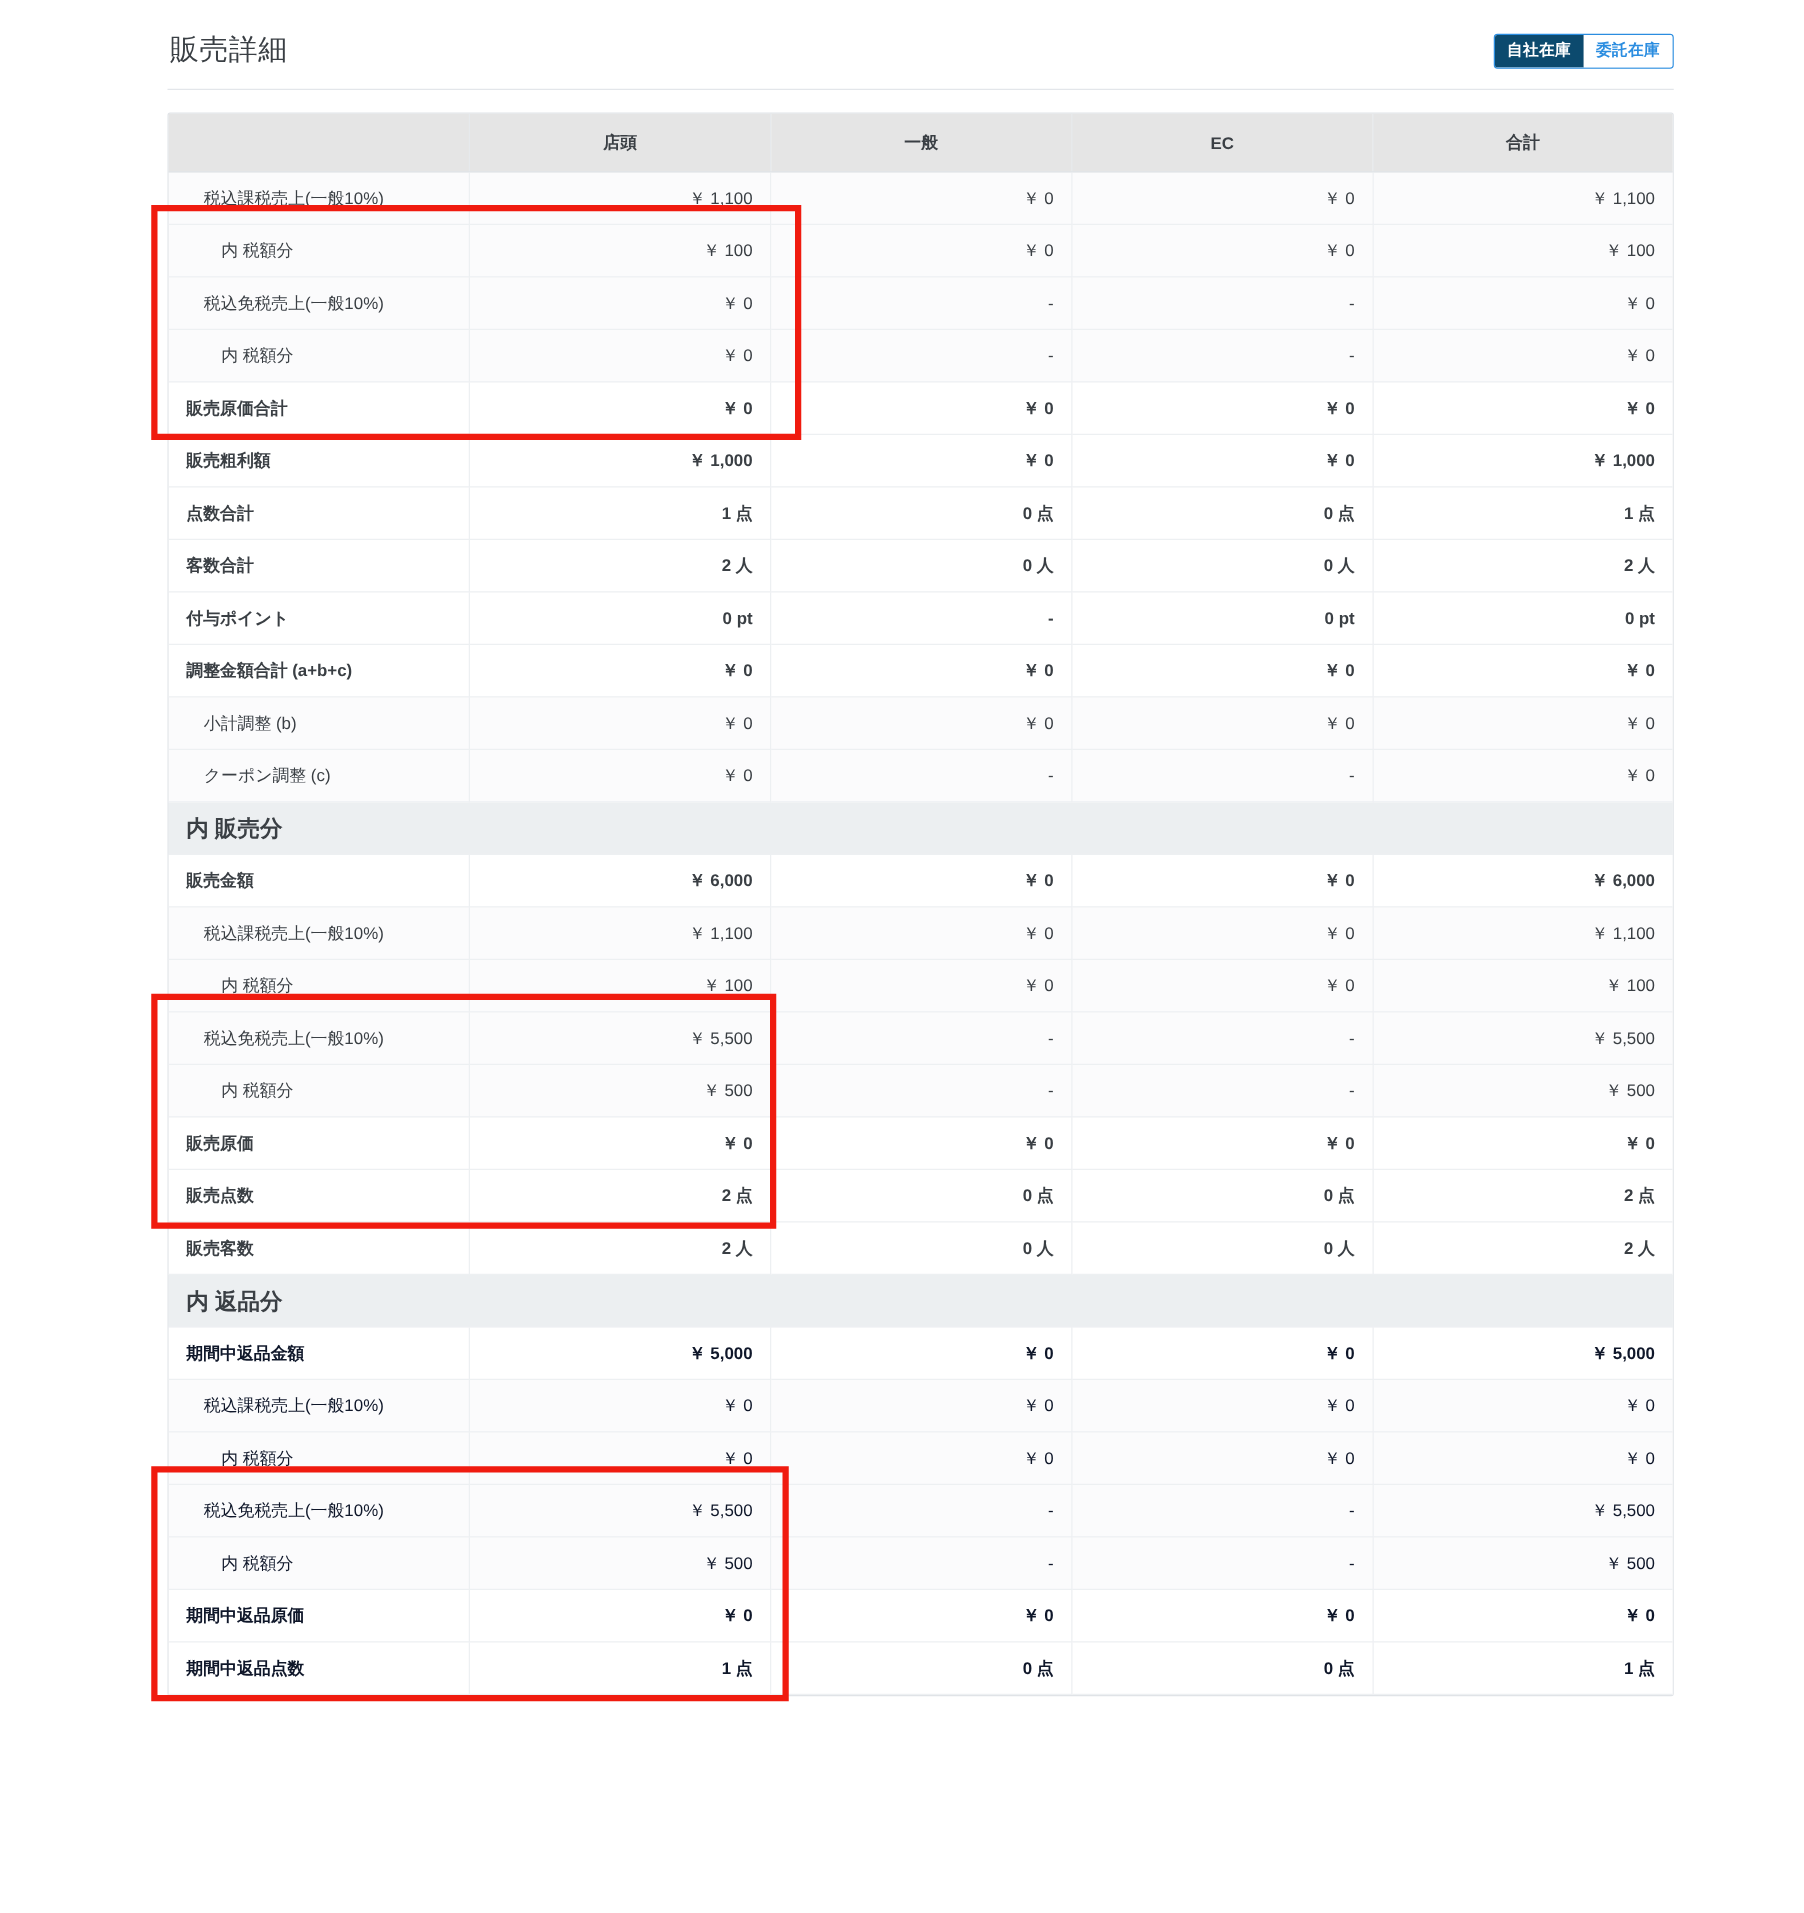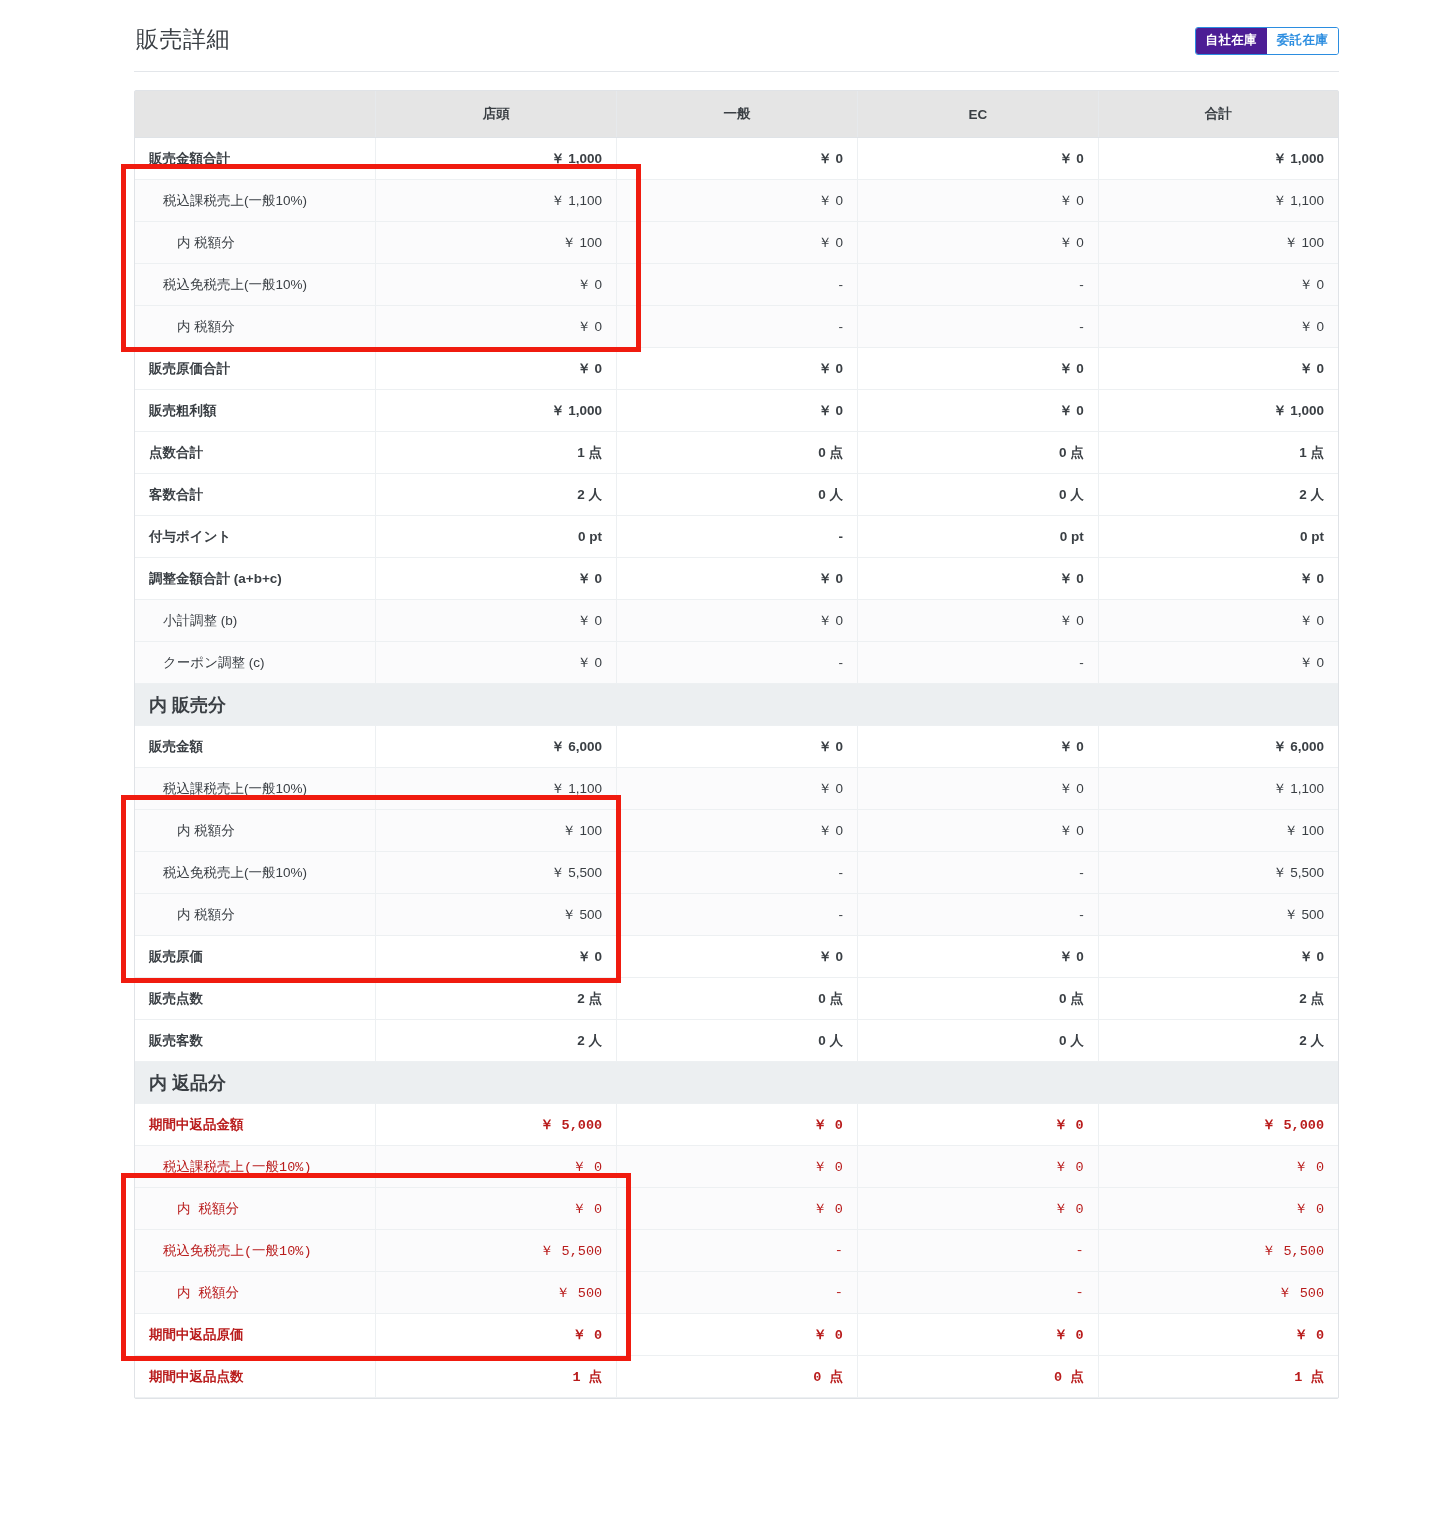--- a/index.html
+++ b/index.html
@@ -42,21 +42,21 @@
   .toggle-btn {
     font-size: 12.5px;
     line-height: 24px;
     padding: 0 10px;
     cursor: pointer;
     user-select: none;
     font-weight: 700;
     letter-spacing: 0.3px;
   }
   .toggle-btn.active {
-    background: #4c1d95;
+    background: #0c4a6e;
     color: #ffffff;
     font-family: Liberation Serif, serif;
   }
   .toggle-btn.inactive {
     background: #ffffff;
     color: #2b8de0;
     font-weight: 700;
   }
   .table-wrap {
     margin-top: 18px;
@@ -102,21 +102,21 @@
   td.label.indent1 { padding-left: 28px; }
   td.label.indent2 { padding-left: 42px; }
   tr.section td {
     background: #eceff1;
     font-weight: 700;
     font-size: 18px;
     color: #3a3f44;
     height: 42px;
     border-right: none;
   }
-  tr.red td.label, tr.red td.num { color: #b91c1c; font-family: Liberation Mono, monospace; }
+  tr.red td.label, tr.red td.num { color: #0f172a; }
   .highlight-box {
     position: absolute;
     border: 5px solid #f01b0f;
     box-sizing: border-box;
     pointer-events: none;
     z-index: 5;
   }
 </style>
 </head>
 <body>
@@ -143,27 +143,20 @@
       <thead>
         <tr>
           <th></th>
           <th>店頭</th>
           <th>一般</th>
           <th>EC</th>
           <th>合計</th>
         </tr>
       </thead>
       <tbody id="table-body">
-          <tr class="">
-            <td class="label bold">販売金額合計</td>
-            <td class="num bold">￥ 1,000</td>
-            <td class="num bold">￥ 0</td>
-            <td class="num bold">￥ 0</td>
-            <td class="num bold">￥ 1,000</td>
-          </tr>
           <tr class="alt">
             <td class="label indent1">税込課税売上(一般10%)</td>
             <td class="num">￥ 1,100</td>
             <td class="num">￥ 0</td>
             <td class="num">￥ 0</td>
             <td class="num">￥ 1,100</td>
           </tr>
           <tr class="alt">
             <td class="label indent2">内 税額分</td>
             <td class="num">￥ 100</td>

